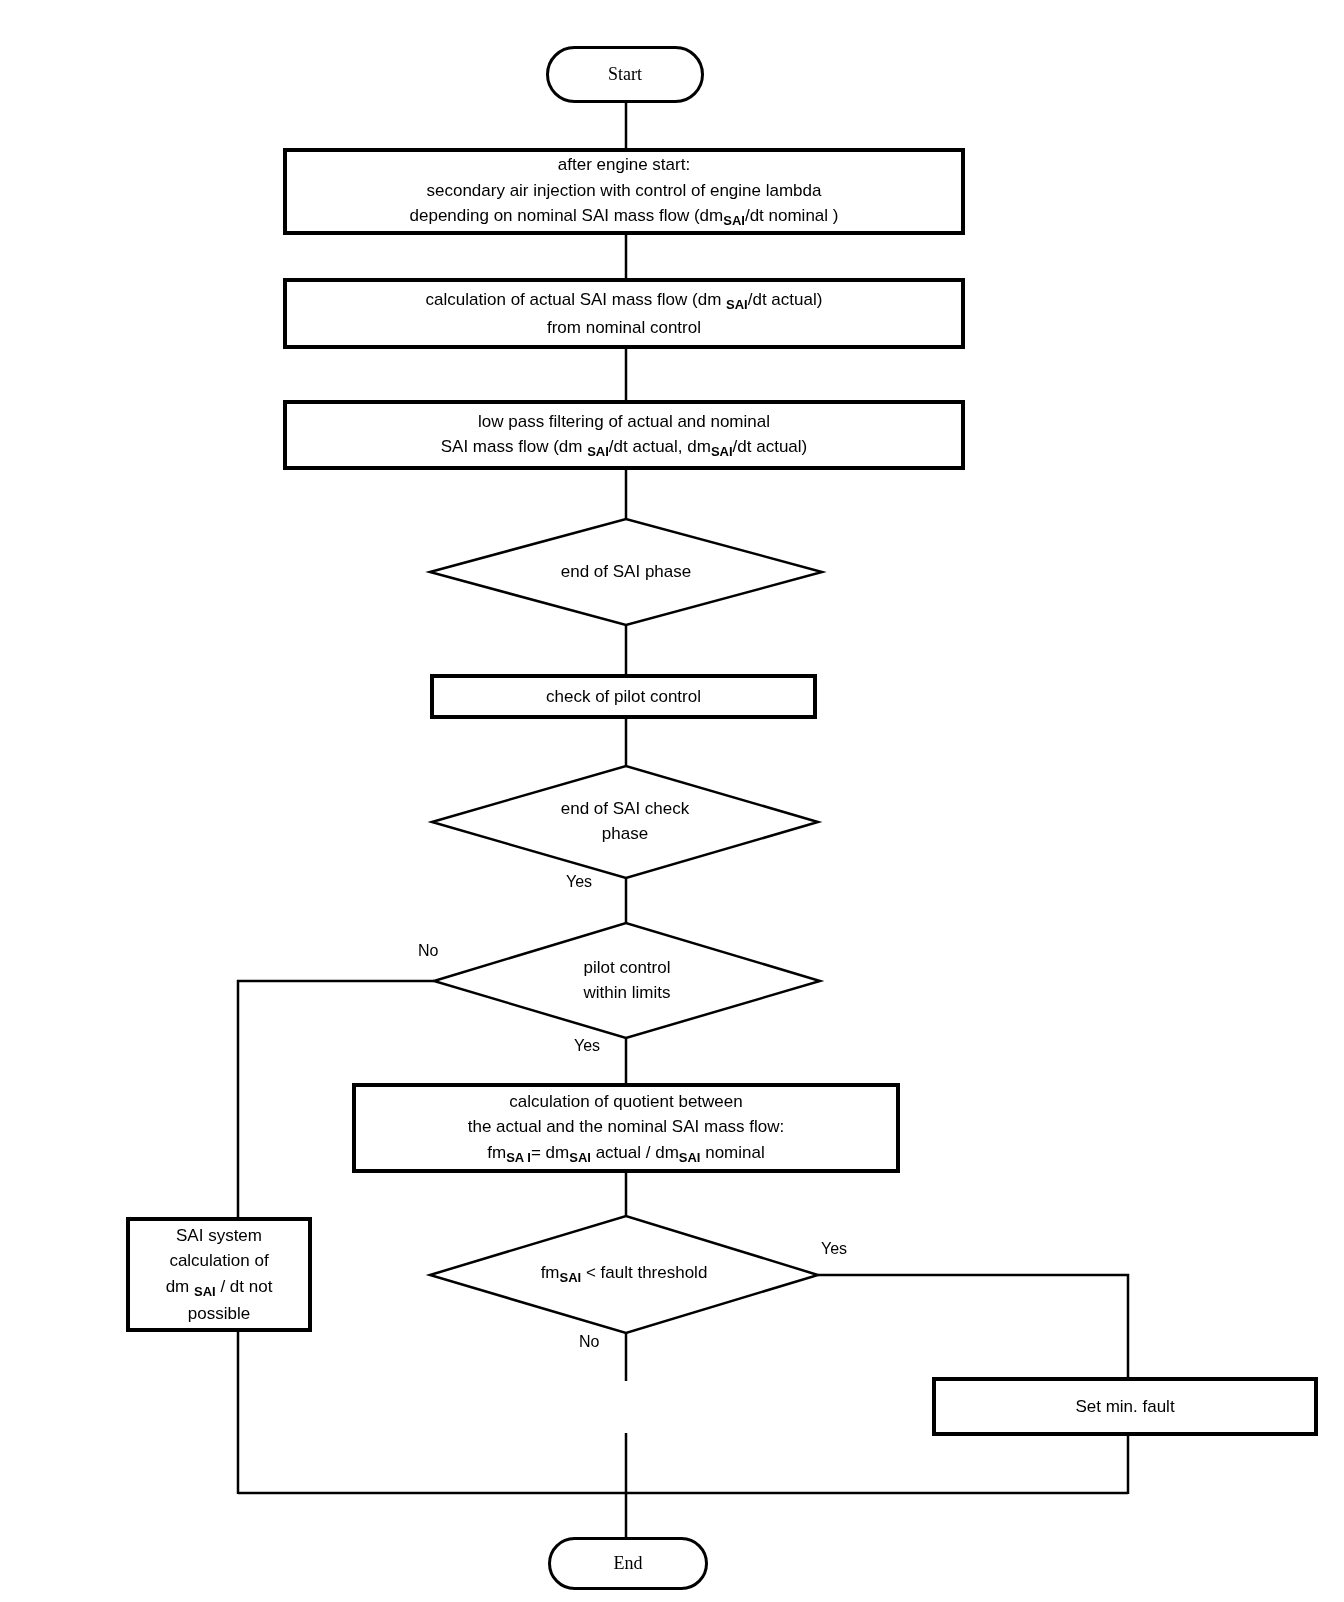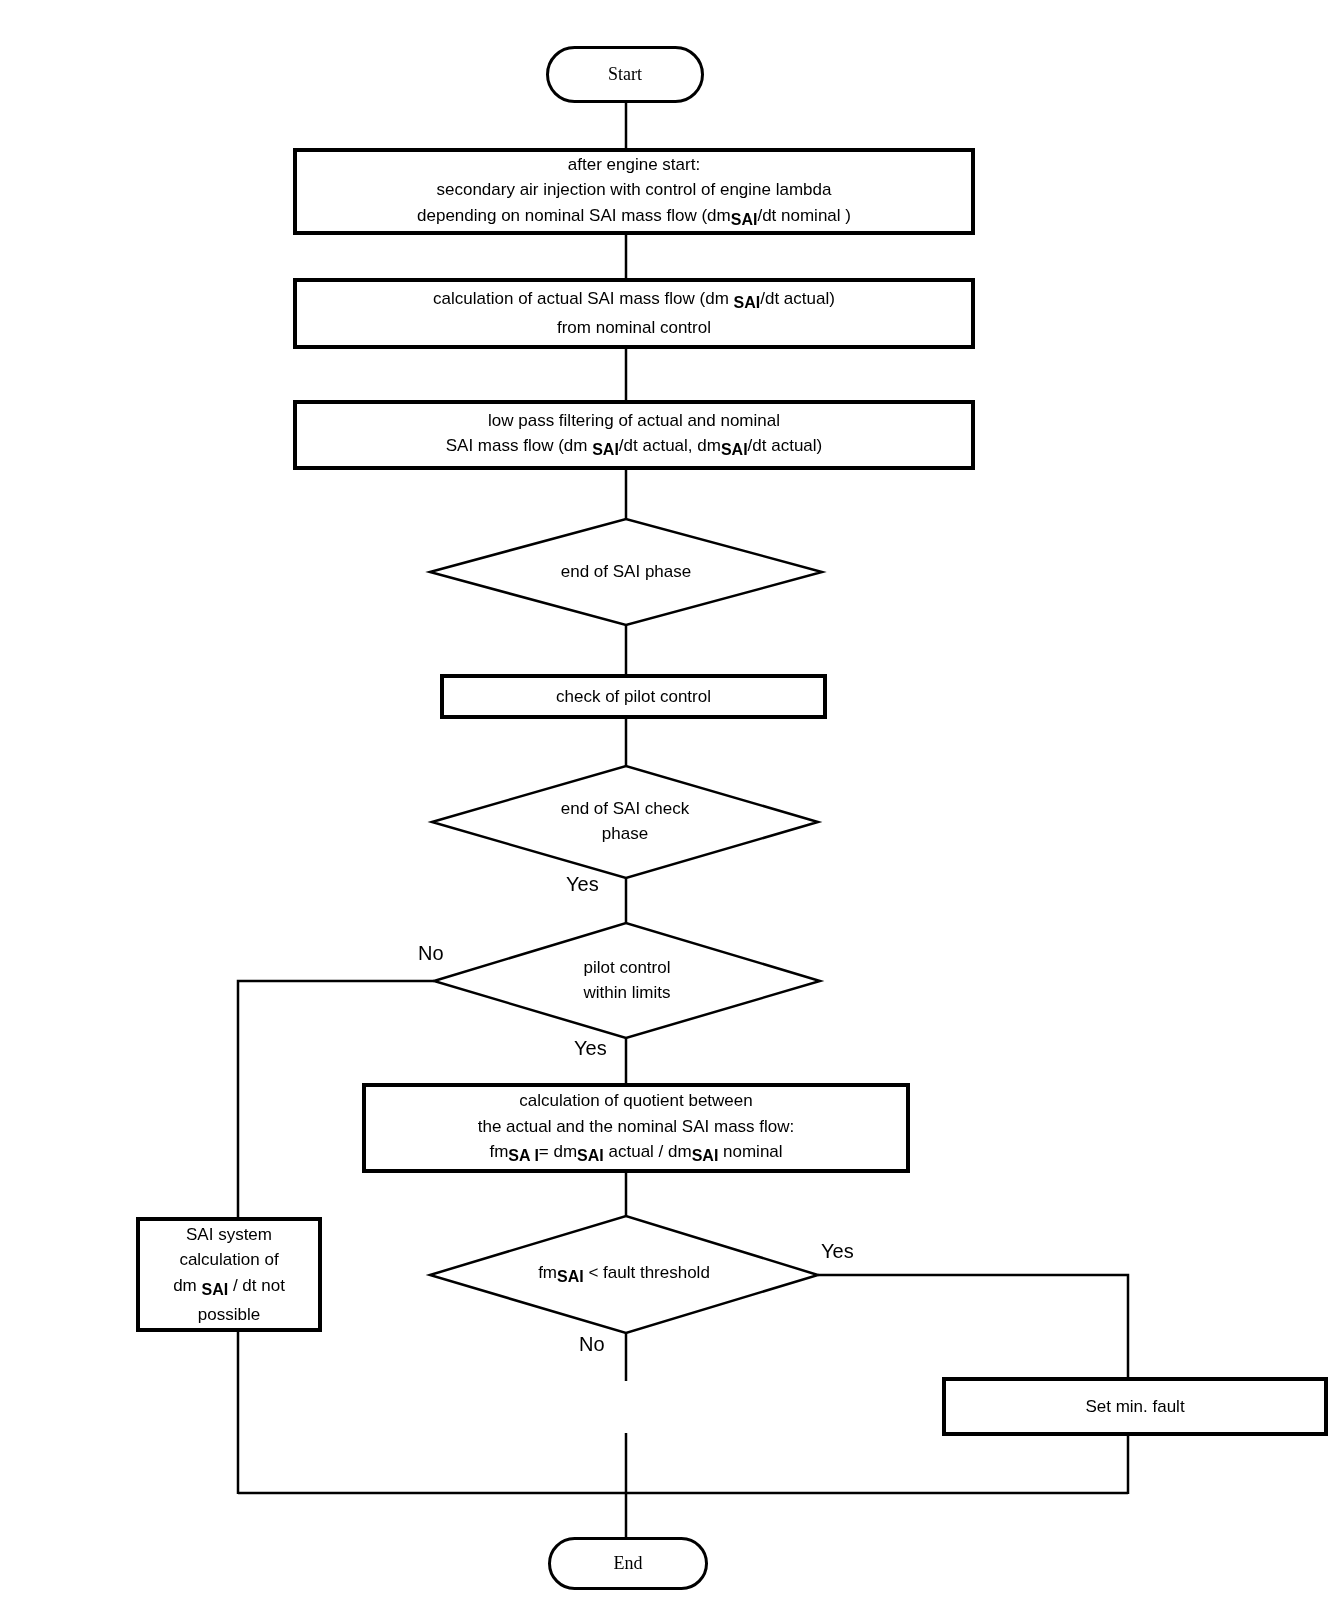--- a/index.html
+++ b/index.html
@@ -6,29 +6,29 @@
   .canvas{
     position:relative;width:1344px;height:1602px;background:#ffffff;
     font-family:"Liberation Sans", sans-serif;color:#000;overflow:hidden;
   }
   svg.wires{position:absolute;left:0;top:0;}
   .node{
     position:absolute;box-sizing:border-box;
     display:flex;flex-direction:column;align-items:center;justify-content:center;
     text-align:center;font-size:17px;line-height:1.5;background:#fff;
   }
-  .box{border:4px solid #000;margin-left:10px;}
+  .box{border:4px solid #000;}
   .stadium{border:3px solid #000;border-radius:29px;font-size:18px;font-family:Liberation Serif, serif;}
   .dtext{
     position:absolute;box-sizing:border-box;background:transparent;
     display:flex;flex-direction:column;align-items:center;justify-content:center;
     text-align:center;font-size:17px;line-height:1.45;
   }
-  .sub{font-size:16px;font-weight:bold;vertical-align:-4px;}
-  .elabel{position:absolute;font-size:20px;line-height:1;}
+  .sub{font-size:13px;font-weight:bold;vertical-align:-4px;}
+  .elabel{position:absolute;font-size:16px;line-height:1;}
   .ln{white-space:pre;}
 </style>
 </head>
 <body>
 
 <div class="canvas">
 
   <svg class="wires" width="1344" height="1602" viewBox="0 0 1344 1602">
 
     <line x1="626" y1="103" x2="626" y2="150" stroke="#000" stroke-width="2.5"></line>

